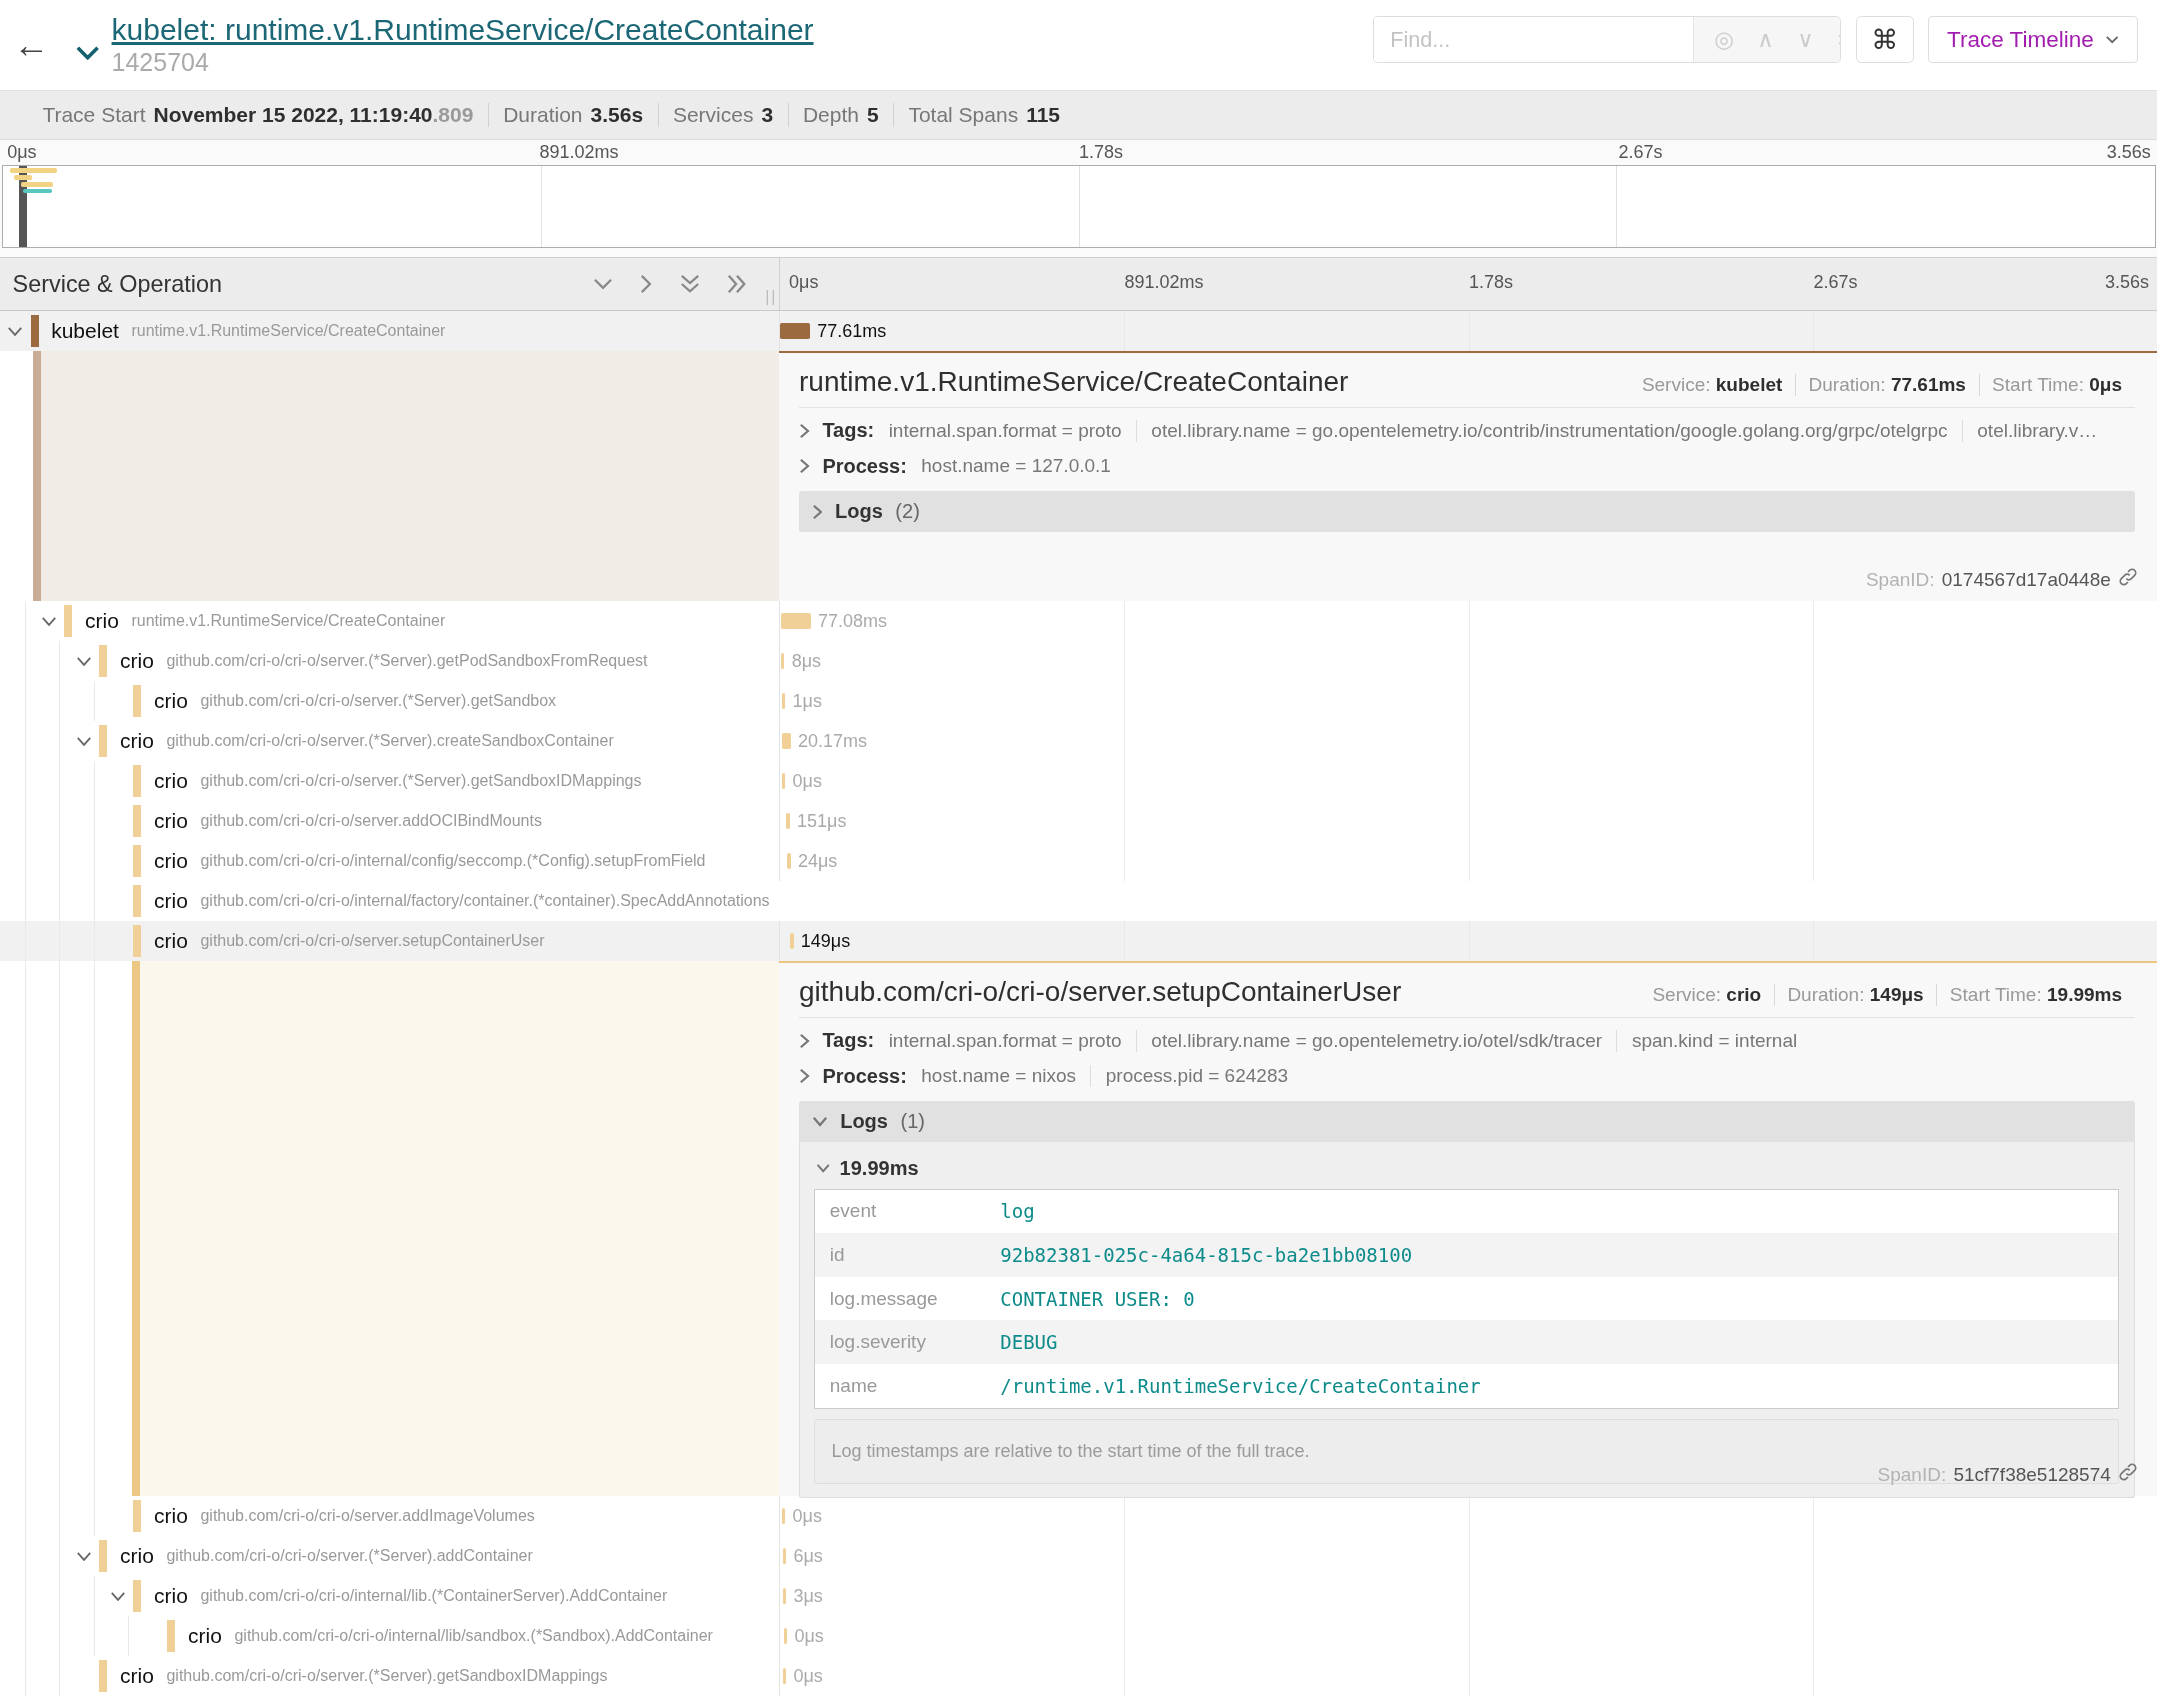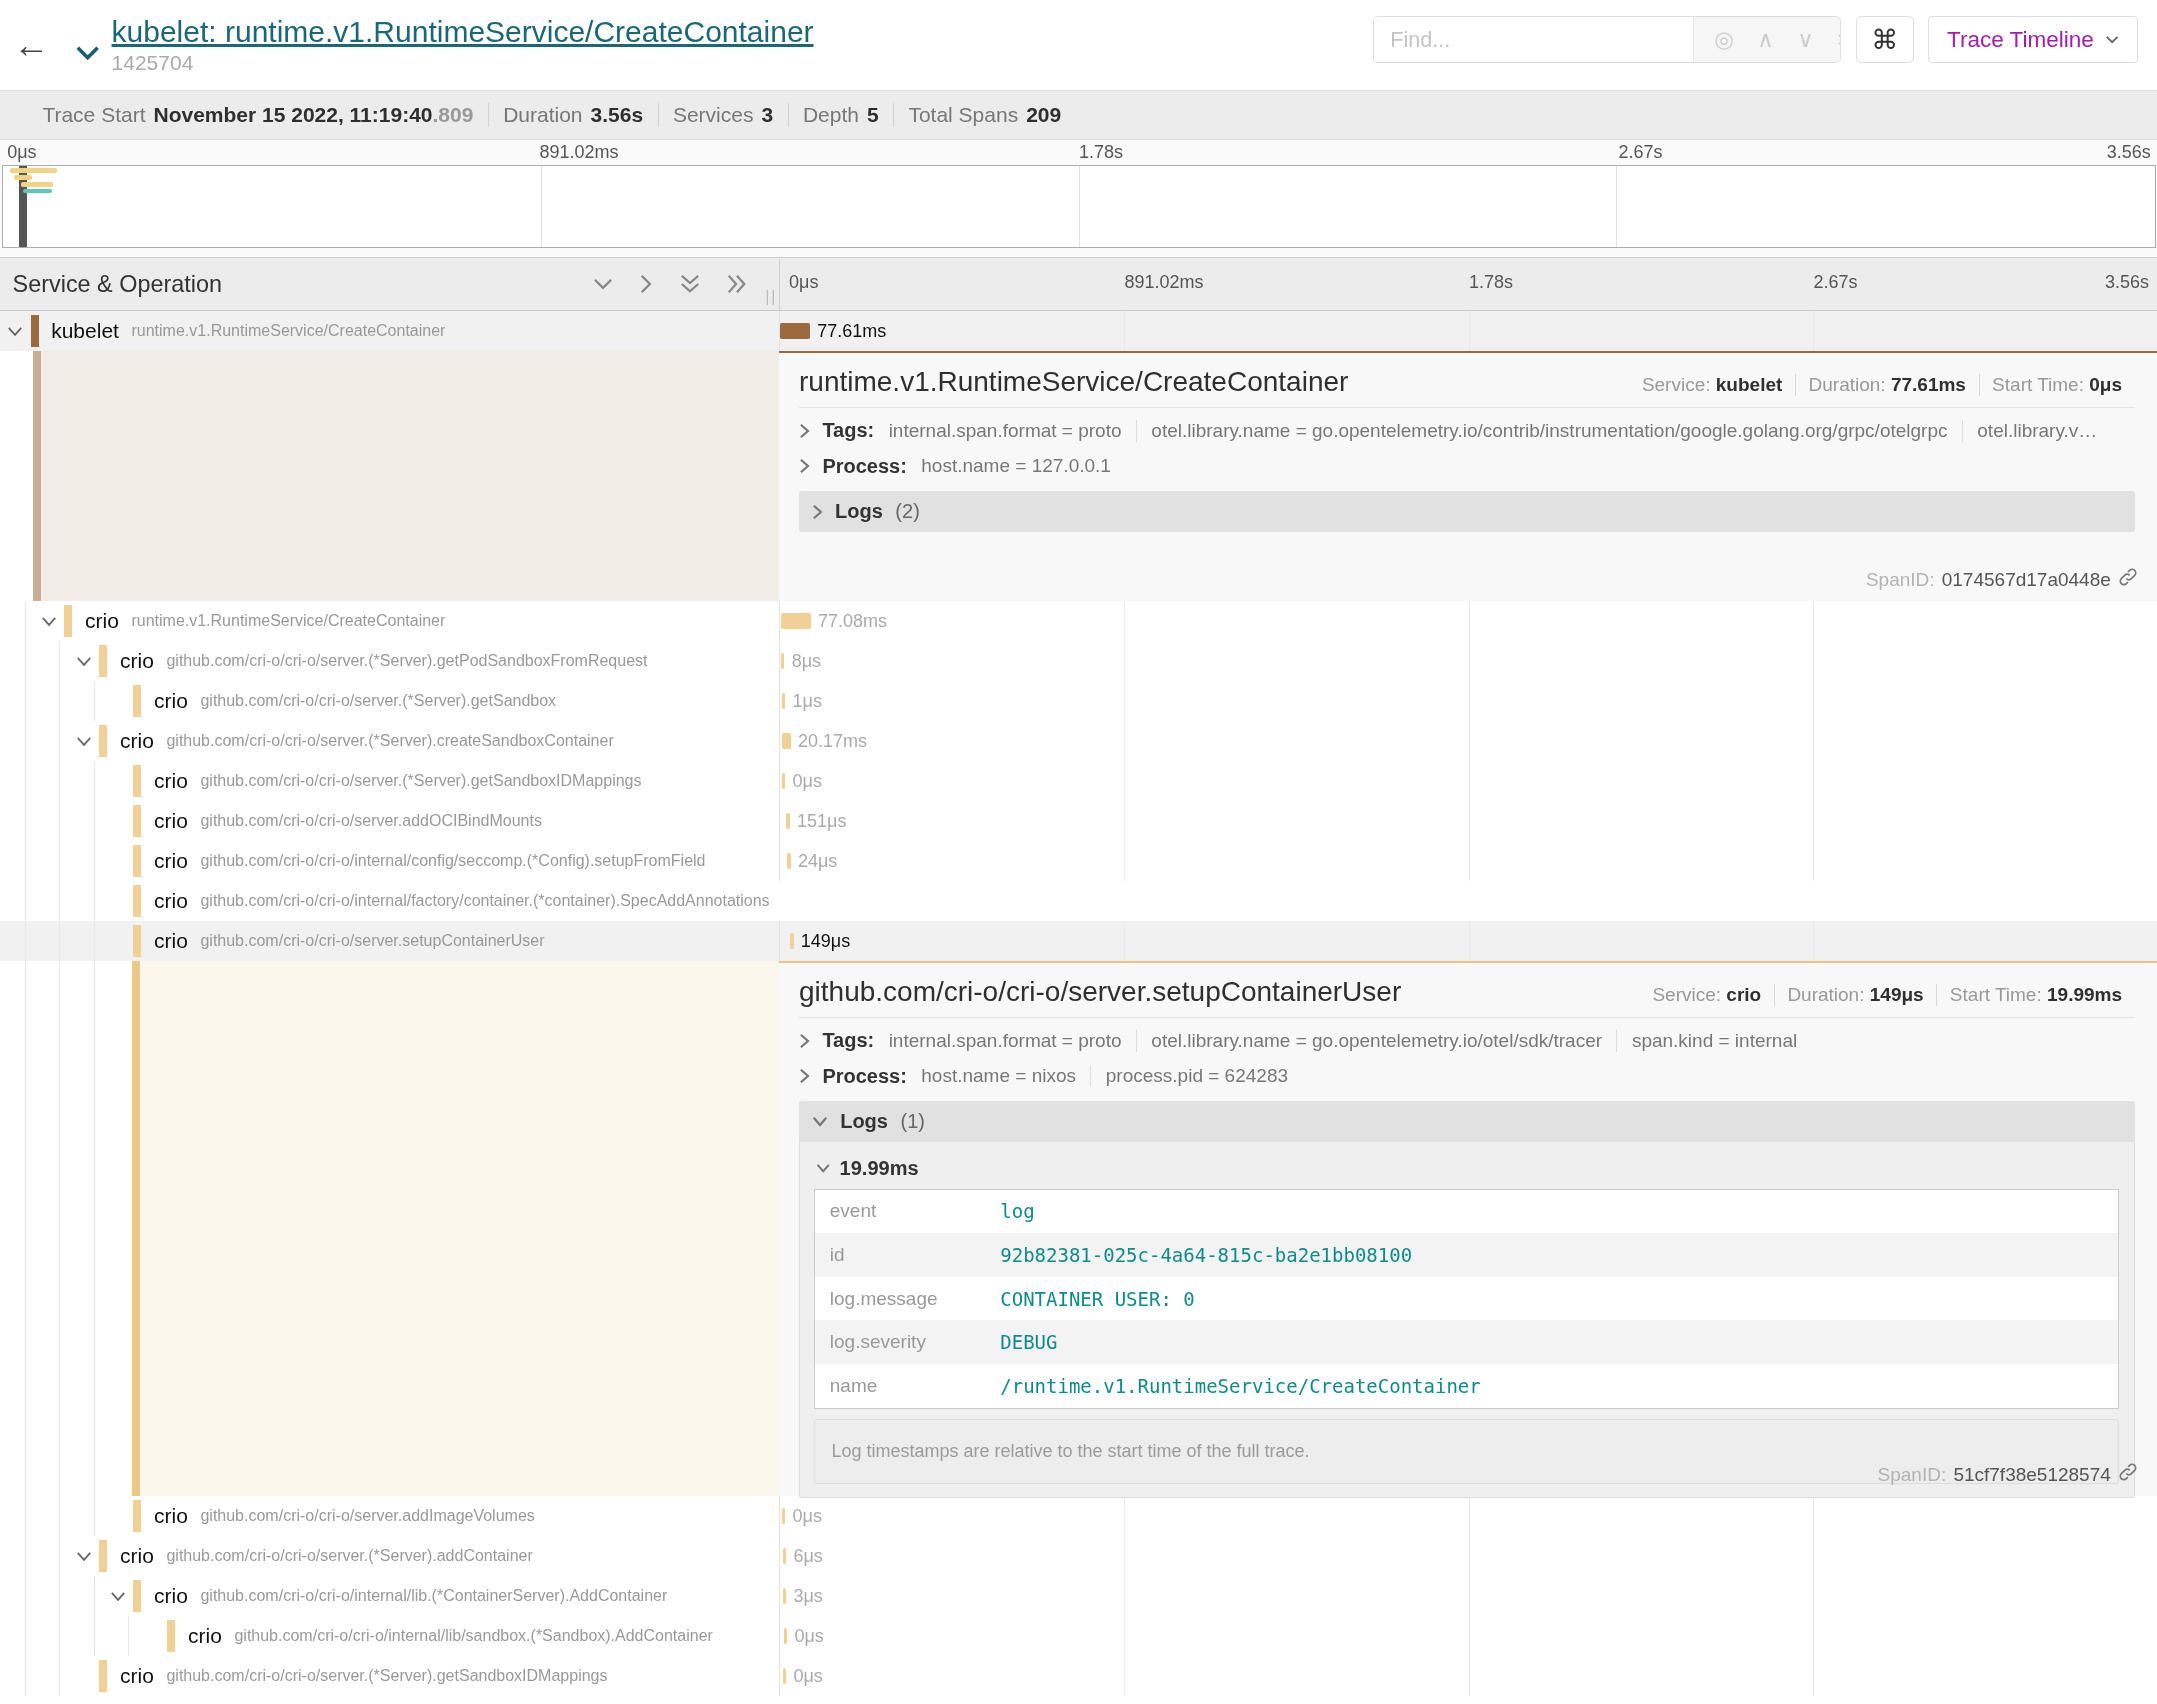--- a/index.html
+++ b/index.html
@@ -6,21 +6,21 @@
   html,body { width:2158px; height:1705px; overflow:hidden; background:#fff;
     font-family:"Liberation Sans", sans-serif; }
   .app { position:relative; width:2158px; height:1705px; }
 
   
   .topbar { height:90px; display:flex; align-items:center; position:relative; background:#fff; }
   .back-btn { width:63px; text-align:center; font-size:36px; color:#444; cursor:pointer; }
   .title-toggle { color:#14606e; margin:16px 5.4px 0 12.6px; }
   .title-wrap { margin-left:7.2px; }
   .trace-title { font-size:30px; color:#1b6775; text-decoration:underline; cursor:pointer; display:inline-block; }
-  .trace-id { font-size:21px; color:#aaa; margin-top:1.8px; }
+  .trace-id { font-size:25px; color:#aaa; margin-top:1.8px; }
   .top-controls { position:absolute; right:20px; top:16px; display:flex; gap:14.4px; align-items:stretch; height:47px; }
   .find-box { display:flex; width:468px; border:0.9px solid #ddd; border-radius:4.5px; overflow:hidden; background:#fff; }
   .find-input { border:none; outline:none; flex:1; font-size:21.6px; padding:0 16px; color:#444;
     font-family:"Liberation Sans", sans-serif; }
   .find-input::placeholder { color:#c3c3c3; }
   .find-actions { display:flex; align-items:center; gap:23.4px; padding:0 20px; background:#f6f6f6; border-left:0.9px solid #e6e6e6; color:#ccc; font-size:22.5px; }
   .sq-btn { border:0.9px solid #ddd; border-radius:5.4px; background:#fff; width:58px; display:flex; align-items:center; justify-content:center; font-size:27px; color:#333; cursor:pointer; }
   .dd-btn { border:0.9px solid #ddd; border-radius:4px; background:#fff; display:flex; align-items:center; gap:10.8px; padding:0 18px; font-size:22.5px; color:#a21caf; cursor:pointer; }
 
   
@@ -163,21 +163,21 @@
     <div class="item">
       <span>Services</span>
         <b>3</b>
     </div>
     <div class="item">
       <span>Depth</span>
         <b>5</b>
     </div>
     <div class="item">
       <span>Total Spans</span>
-        <b>209</b>
+        <b>115</b>
     </div>
   </div>
 
   <div class="minimap">
     <div class="mini-ticks">
       <span class="tickpos" style="left:7.2px">0μs</span>
       <span class="tickpos" style="left:25%">891.02ms</span>
       <span class="tickpos" style="left:50%">1.78s</span>
       <span class="tickpos" style="left:75%">2.67s</span>
       <span class="tickpos" style="right:7.2px">3.56s</span>

